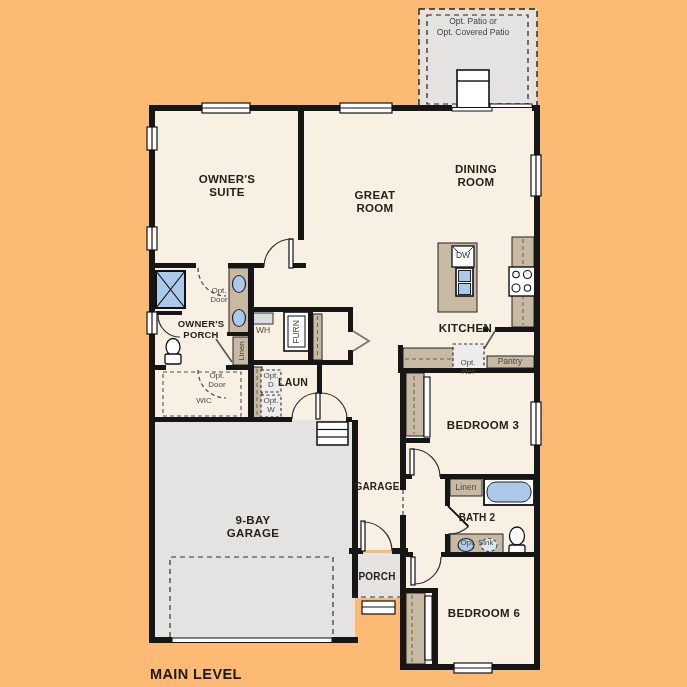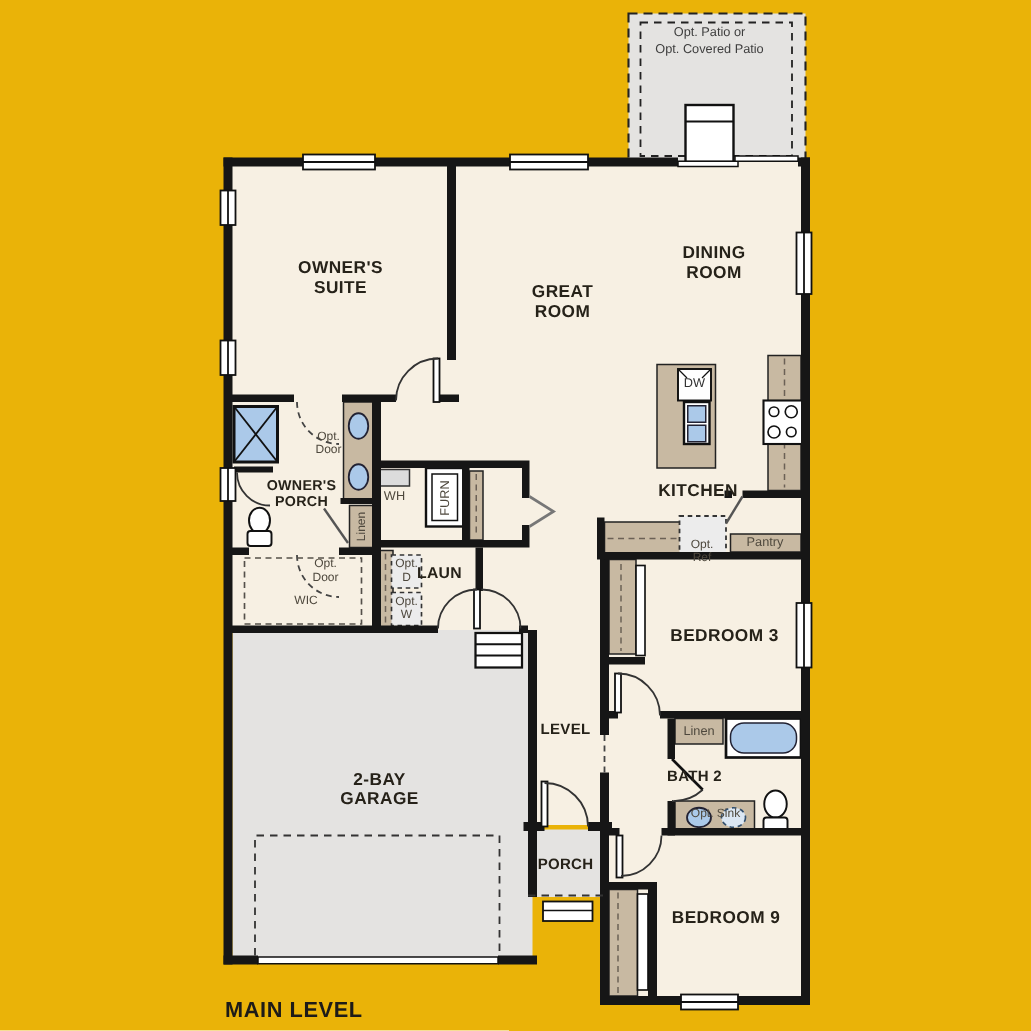--- a/index.html
+++ b/index.html
@@ -1,16 +1,16 @@
 <!DOCTYPE html>
 <html><head>
 <meta charset="utf-8">
 <style>
   html,body{margin:0;padding:0;background:#ffffff;}
-  #stage{position:relative;width:687px;height:687px;background:#eab308;overflow:hidden;
+  #stage{position:relative;width:687px;height:687px;background:#fdba74;overflow:hidden;
          font-family:"Liberation Sans", sans-serif;}
   #plan-svg{position:absolute;left:0;top:0;}
   .lbl{position:absolute;transform:translate(-50%,-50%);text-align:center;
        color:#262219;white-space:normal;line-height:1.12;}
   .big{font-weight:bold;font-size:11.5px;letter-spacing:.3px;}
   .med{font-weight:bold;font-size:10px;letter-spacing:.2px;}
   .small{font-size:8px;color:#4e483d;}
   .rot{transform:translate(-50%,-50%) rotate(-90deg);white-space:nowrap;}
   .title{position:absolute;transform:translateY(-50%);font-weight:bold;font-size:14.5px;
          letter-spacing:.4px;color:#1d1b18;}
@@ -291,21 +291,21 @@
   <div class="lbl small" style="left:263px;top:331px;width:30px;font-size:8.5px;">WH</div>
   <div class="lbl small rot" style="left:296.5px;top:331.5px;font-size:8.5px;">FURN</div>
   <div class="lbl med" style="left:293px;top:383px;width:44px;font-size:10.5px;">LAUN</div>
   <div class="lbl small" style="left:271px;top:381px;width:22px;">Opt. D</div>
   <div class="lbl small" style="left:271px;top:406px;width:22px;">Opt. W</div>
   <div class="lbl small" style="left:463px;top:256px;font-size:8.5px;color:#333;">DW</div>
   <div class="lbl small" style="left:468px;top:357px;width:24px;margin-top:11px;">Opt. Ref</div>
   <div class="lbl small" style="left:510px;top:362px;width:40px;font-size:8.5px;">Pantry</div>
   <div class="lbl big" style="left:483px;top:425px;width:110px;">BEDROOM 3</div>
   <div class="lbl small" style="left:466px;top:488px;width:40px;font-size:8.5px;">Linen</div>
-  <div class="lbl med" style="left:463px;top:518px;width:60px;">BATH 2</div>
+  <div class="lbl med" style="left:477px;top:518px;width:60px;">BATH 2</div>
   <div class="lbl small" style="left:477px;top:531px;width:50px;margin-top:12px;">Opt. Sink</div>
-  <div class="lbl big" style="left:484px;top:613px;width:110px;">BEDROOM 9</div>
-  <div class="lbl med" style="left:377px;top:487px;width:60px;">LEVEL</div>
+  <div class="lbl big" style="left:484px;top:613px;width:110px;">BEDROOM 6</div>
+  <div class="lbl med" style="left:377px;top:487px;width:60px;">GARAGE</div>
   <div class="lbl med" style="left:377px;top:577px;width:60px;">PORCH</div>
-  <div class="lbl big" style="left:253px;top:527px;width:80px;">2-BAY GARAGE</div>
+  <div class="lbl big" style="left:253px;top:527px;width:80px;">9-BAY GARAGE</div>
 
   <div class="title" style="left:150px;top:662px;margin-top:12px;">MAIN LEVEL</div>
 </div>
 
 </body></html>

